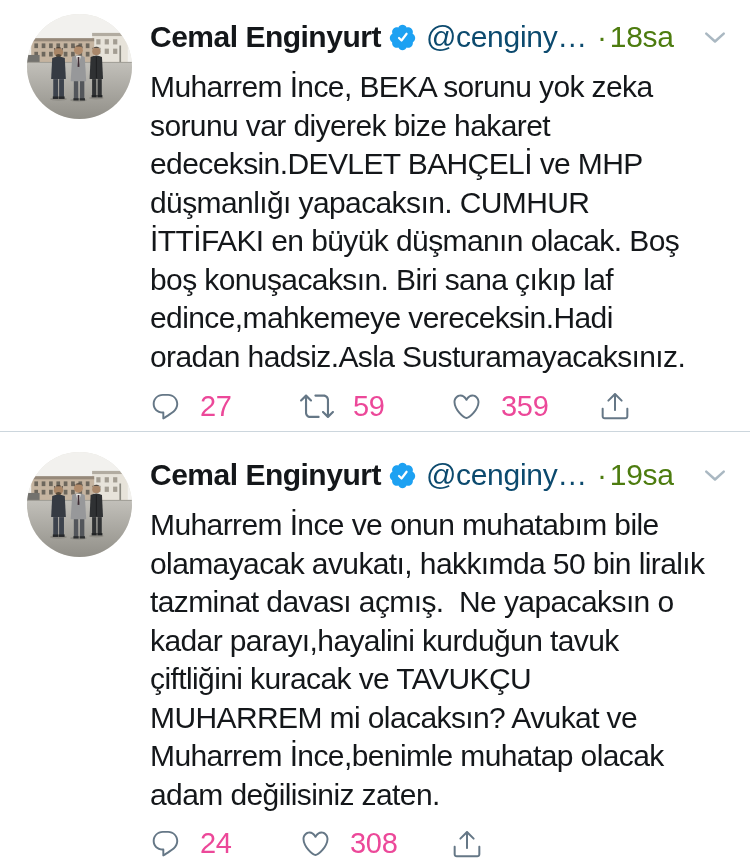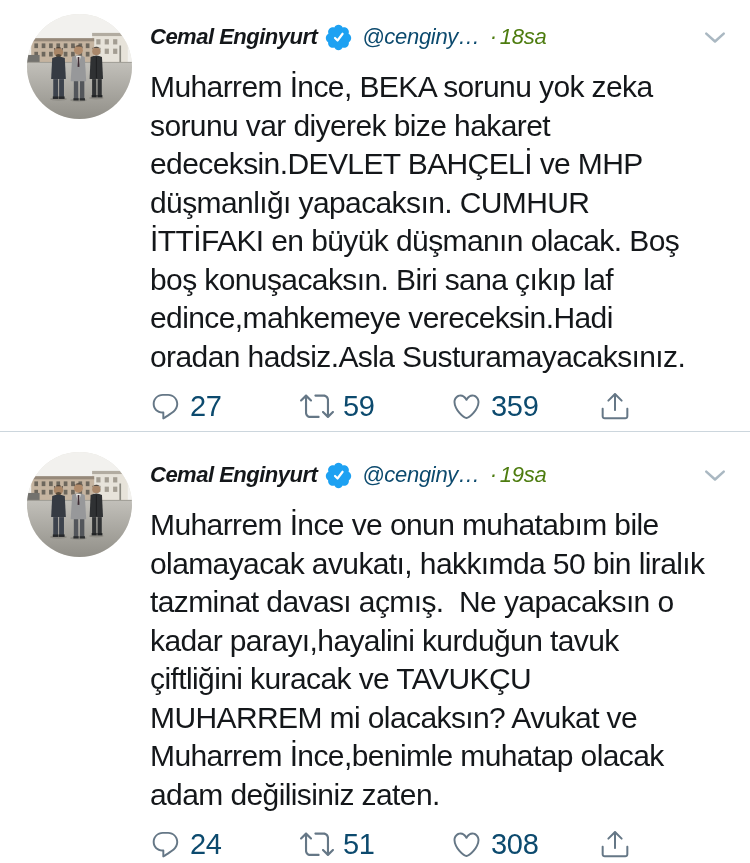--- a/index.html
+++ b/index.html
@@ -26,23 +26,22 @@
     border-radius: 50%;
     overflow: hidden;
     background: #e5e2dc;
   }
   .avatar svg { width: 105px; height: 105px; display: block; }
   .content-col { flex: 1; min-width: 0; }
   .tweet-header {
     display: flex;
     align-items: center;
     height: 46px;
-    font-size: 22px;
+    font-size: 30px;
     white-space: nowrap;
-    font-style: italic;
   }
   .name {
     font-weight: 700;
     color: #14171a;
     letter-spacing: -0.5px;
   }
   .badge { width: 29px; height: 29px; margin-left: 7px; flex: 0 0 auto; }
   .handle {
     color: #0c4a6e;
     margin-left: 9px;
@@ -70,23 +69,23 @@
   }
   .action {
     display: flex;
     align-items: center;
     cursor: pointer;
   }
   .action .a-icon { width: 31px; height: 31px; fill: #657786; flex: 0 0 auto; }
   .action .a-icon.rt { width: 34px; height: 34px; }
   .action .a-icon.share { width: 32px; height: 32px; }
   .count {
-    margin-left: 9px;
+    margin-left: 19px;
     font-size: 29px;
-    color: #0c4a6e;
+    color: #ec4899;
     letter-spacing: -0.3px;
   }
   .divider {
     height: 1px;
     background: #ccd6dd;
     width: 750px;
   }
   .defs-hidden { position: absolute; width: 0; height: 0; overflow: hidden; }
 </style>
 </head>
@@ -267,26 +266,20 @@
       </div>
       <div class="tweet-text">Muharrem İnce ve onun muhatabım bile olamayacak avukatı, hakkımda 50 bin liralık tazminat davası açmış.  Ne yapacaksın o kadar parayı,hayalini kurduğun tavuk çiftliğini kuracak ve TAVUKÇU MUHARREM mi olacaksın? Avukat ve Muharrem İnce,benimle muhatap olacak adam değilisiniz zaten.</div>
       <div class="actions">
         <div class="action">
           <svg class="a-icon">
               <use href="#icon-reply"></use>
             </svg>
           <span class="count">24</span>
         </div>
         <div class="action">
-          <svg class="a-icon rt">
-              <use href="#icon-retweet"></use>
-            </svg>
-          <span class="count">51</span>
-        </div>
-        <div class="action">
           <svg class="a-icon">
               <use href="#icon-heart"></use>
             </svg>
           <span class="count">308</span>
         </div>
         <div class="action">
           <svg class="a-icon share">
               <use href="#icon-share"></use>
             </svg>
         </div>

